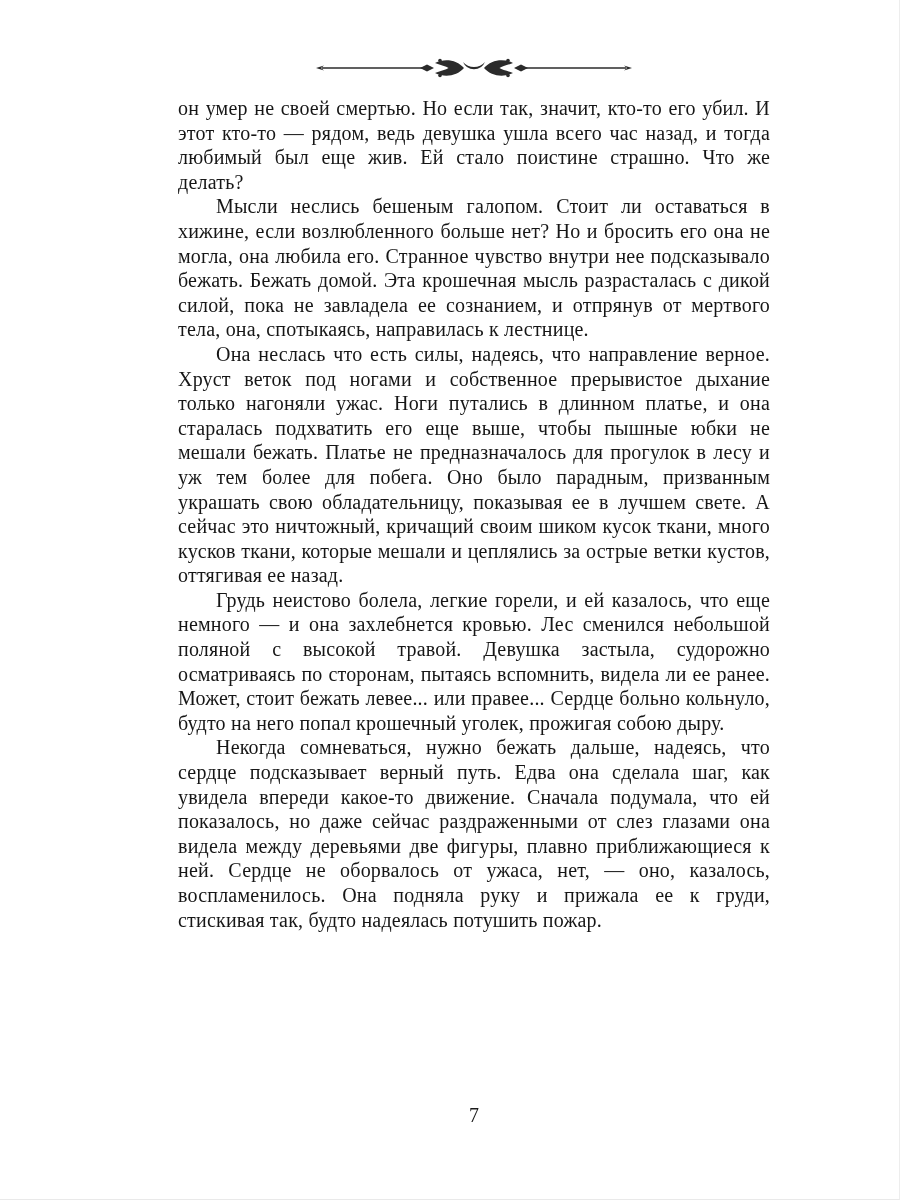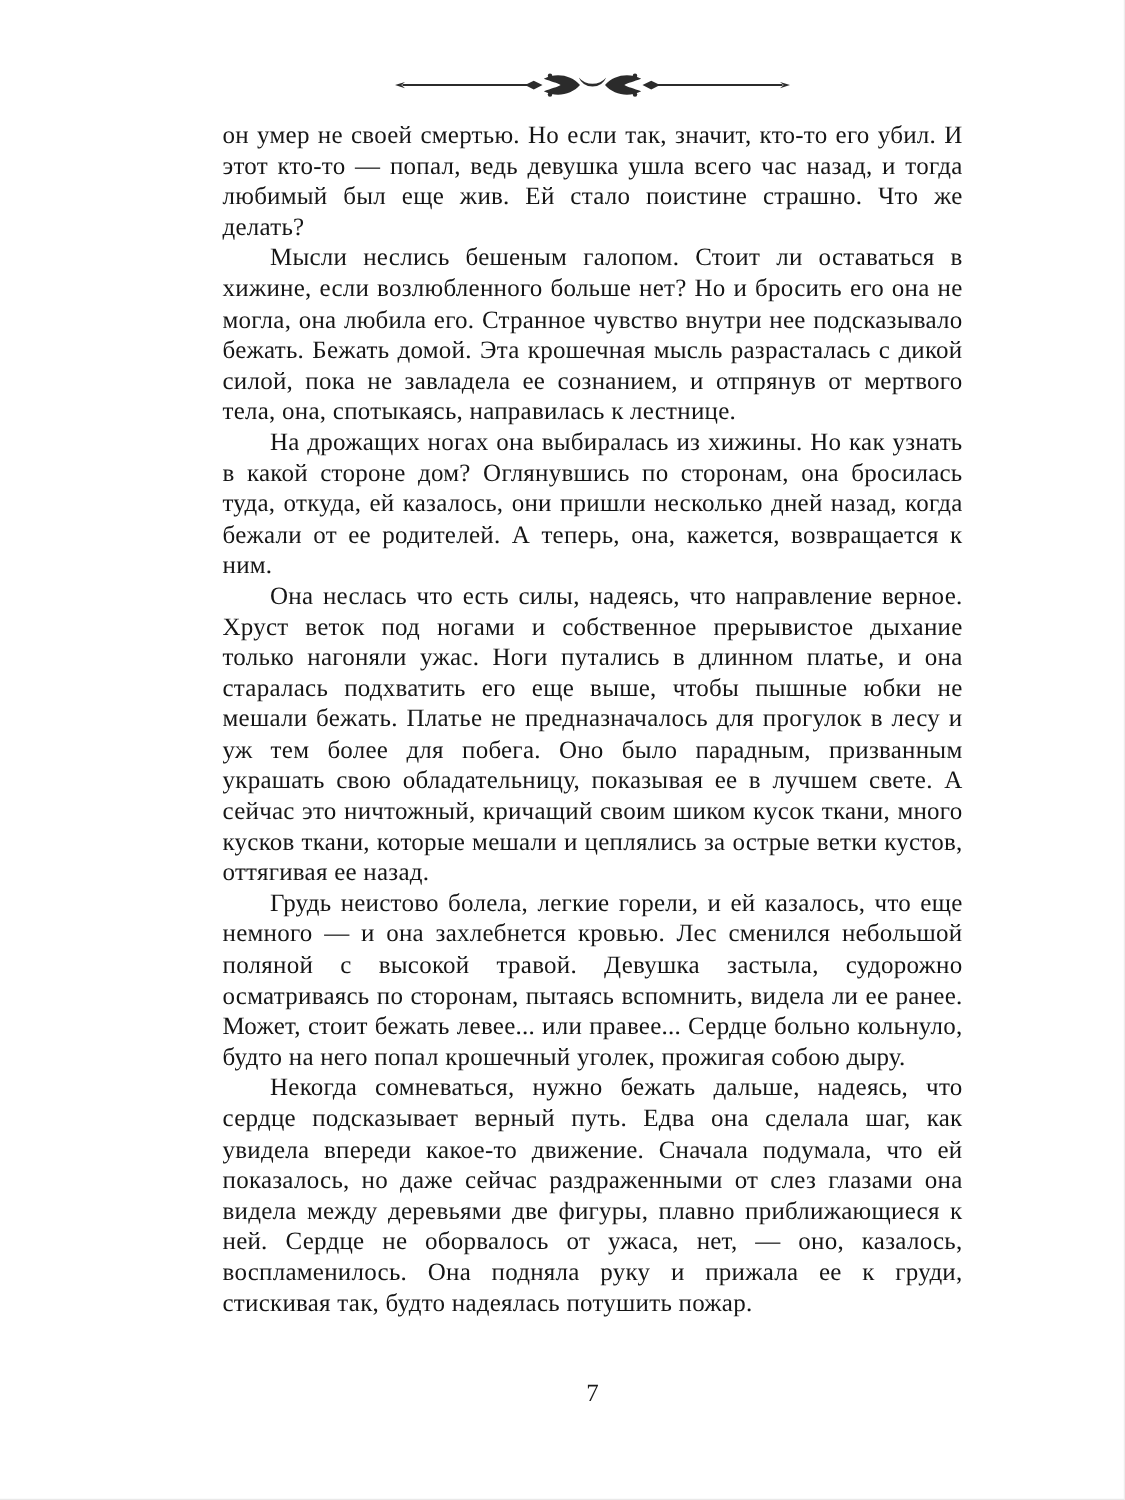--- a/index.html
+++ b/index.html
@@ -84,23 +84,22 @@
         <path d="M170,14 C177,6 189,4 199,9 C193,11.2 188,12.4 185.5,14 C188,15.6 193,16.8 199,19 C189,24 177,22 170,14 Z" stroke="none"></path>
         <circle cx="194" cy="6.5" r="1.8" stroke="none"></circle>
         <circle cx="194" cy="21.5" r="1.8" stroke="none"></circle>
 
         <path d="M149,8 a12,12 0 0,0 22,0 a14.5,14.5 0 0,1 -22,0 z" stroke="none"></path>
       </g>
     </svg>
   </div>
 
   <main class="text-column">
-      <p class="">он умер не своей смертью. Но если так, значит, кто-то его убил. И этот кто-то — попал, ведь девушка ушла всего час назад, и тогда любимый был еще жив. Ей стало поистине страшно. Что же делать?</p>
+      <p class="">он умер не своей смертью. Но если так, значит, кто-то его убил. И этот кто-то — рядом, ведь девушка ушла всего час назад, и тогда любимый был еще жив. Ей стало поистине страшно. Что же делать?</p>
       <p class="indent">Мысли неслись бешеным галопом. Стоит ли оставаться в хижине, если возлюбленного больше нет? Но и бросить его она не могла, она любила его. Странное чувство внутри нее подсказывало бежать. Бежать домой. Эта крошечная мысль разрасталась с дикой силой, пока не завладела ее сознанием, и отпрянув от мертвого тела, она, спотыкаясь, направилась к лестнице.</p>
-      <p class="indent">На дрожащих ногах она выбиралась из хижины. Но как узнать в какой стороне дом? Оглянувшись по сторонам, она бросилась туда, откуда, ей казалось, они пришли несколько дней назад, когда бежали от ее родителей. А теперь, она, кажется, возвращается к ним.</p>
       <p class="indent">Она неслась что есть силы, надеясь, что направление верное. Хруст веток под ногами и собственное прерывистое дыхание только нагоняли ужас. Ноги путались в длинном платье, и она старалась подхватить его еще выше, чтобы пышные юбки не мешали бежать. Платье не предназначалось для прогулок в лесу и уж тем более для побега. Оно было парадным, призванным украшать свою обладательницу, показывая ее в лучшем свете. А сейчас это ничтожный, кричащий своим шиком кусок ткани, много кусков ткани, которые мешали и цеплялись за острые ветки кустов, оттягивая ее назад.</p>
       <p class="indent">Грудь неистово болела, легкие горели, и ей казалось, что еще немного — и она захлебнется кровью. Лес сменился небольшой поляной с высокой травой. Девушка застыла, судорожно осматриваясь по сторонам, пытаясь вспомнить, видела ли ее ранее. Может, стоит бежать левее... или правее... Сердце больно кольнуло, будто на него попал крошечный уголек, прожигая собою дыру.</p>
       <p class="indent">Некогда сомневаться, нужно бежать дальше, надеясь, что сердце подсказывает верный путь. Едва она сделала шаг, как увидела впереди какое-то движение. Сначала подумала, что ей показалось, но даже сейчас раздраженными от слез глазами она видела между деревьями две фигуры, плавно приближающиеся к ней. Сердце не оборвалось от ужаса, нет, — оно, казалось, воспламенилось. Она подняла руку и прижала ее к груди, стискивая так, будто надеялась потушить пожар.</p>
     </main>
 
   <footer class="page-number">7</footer>
 
 </div>
 
 </body></html>

